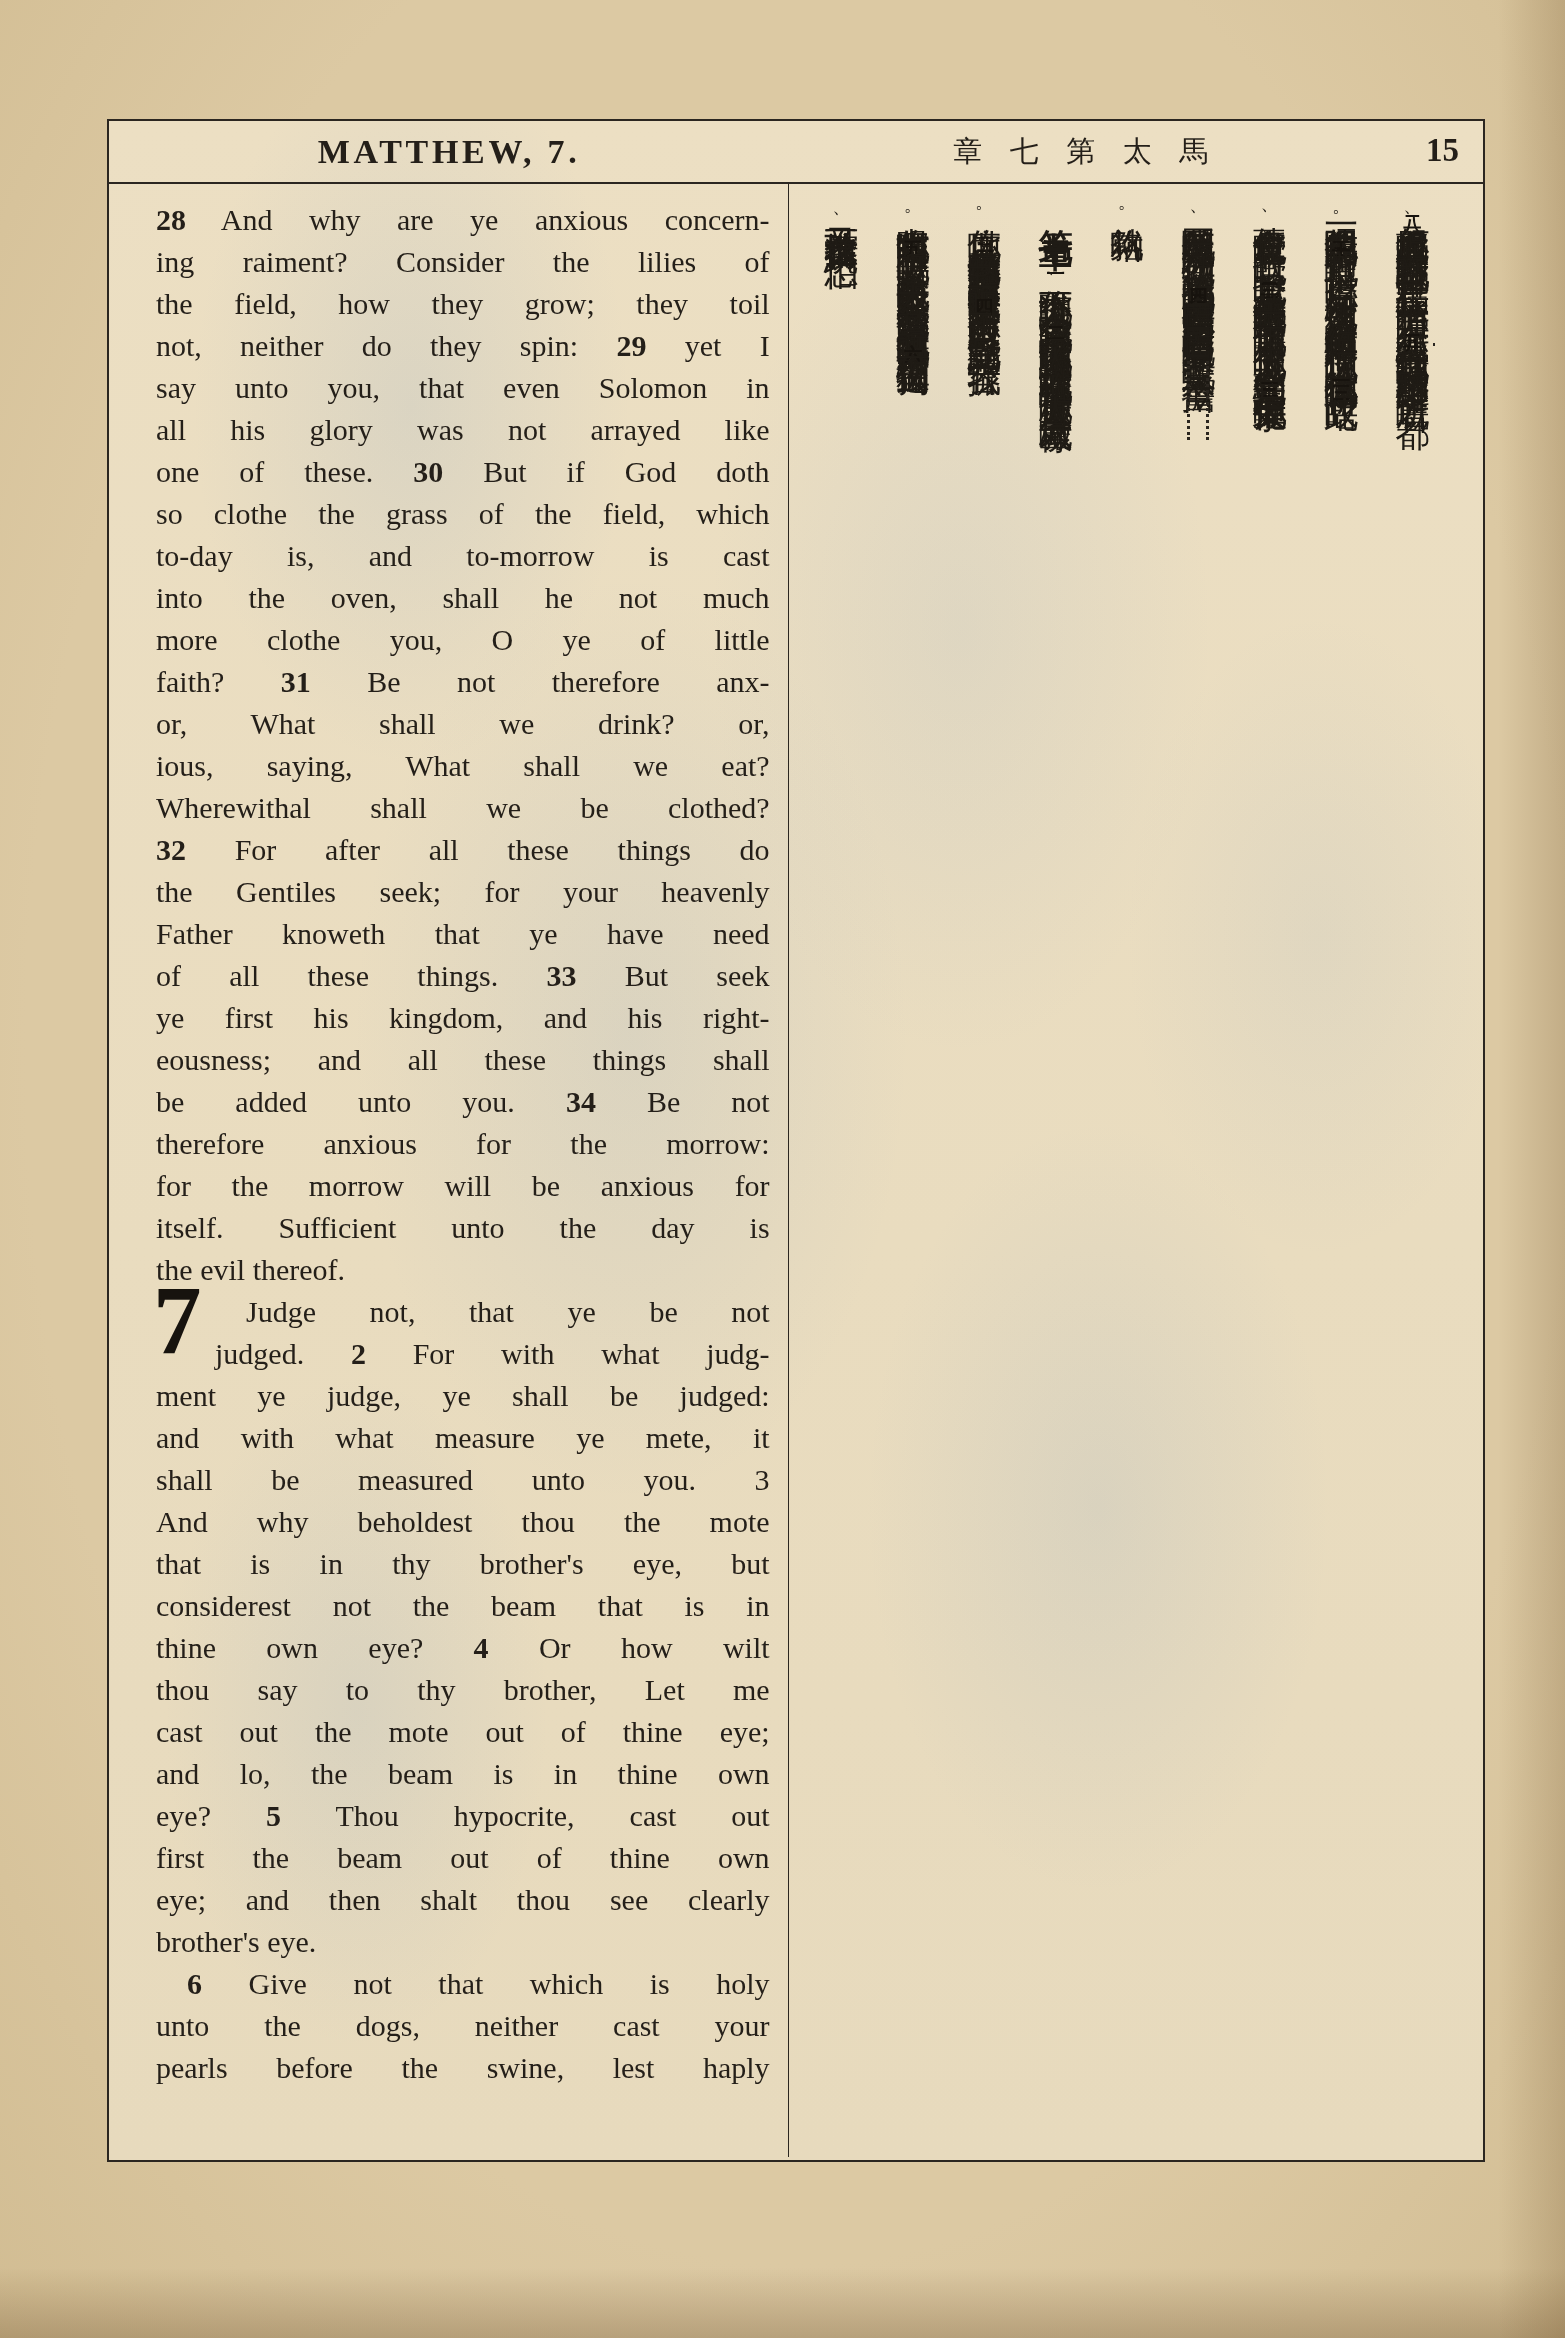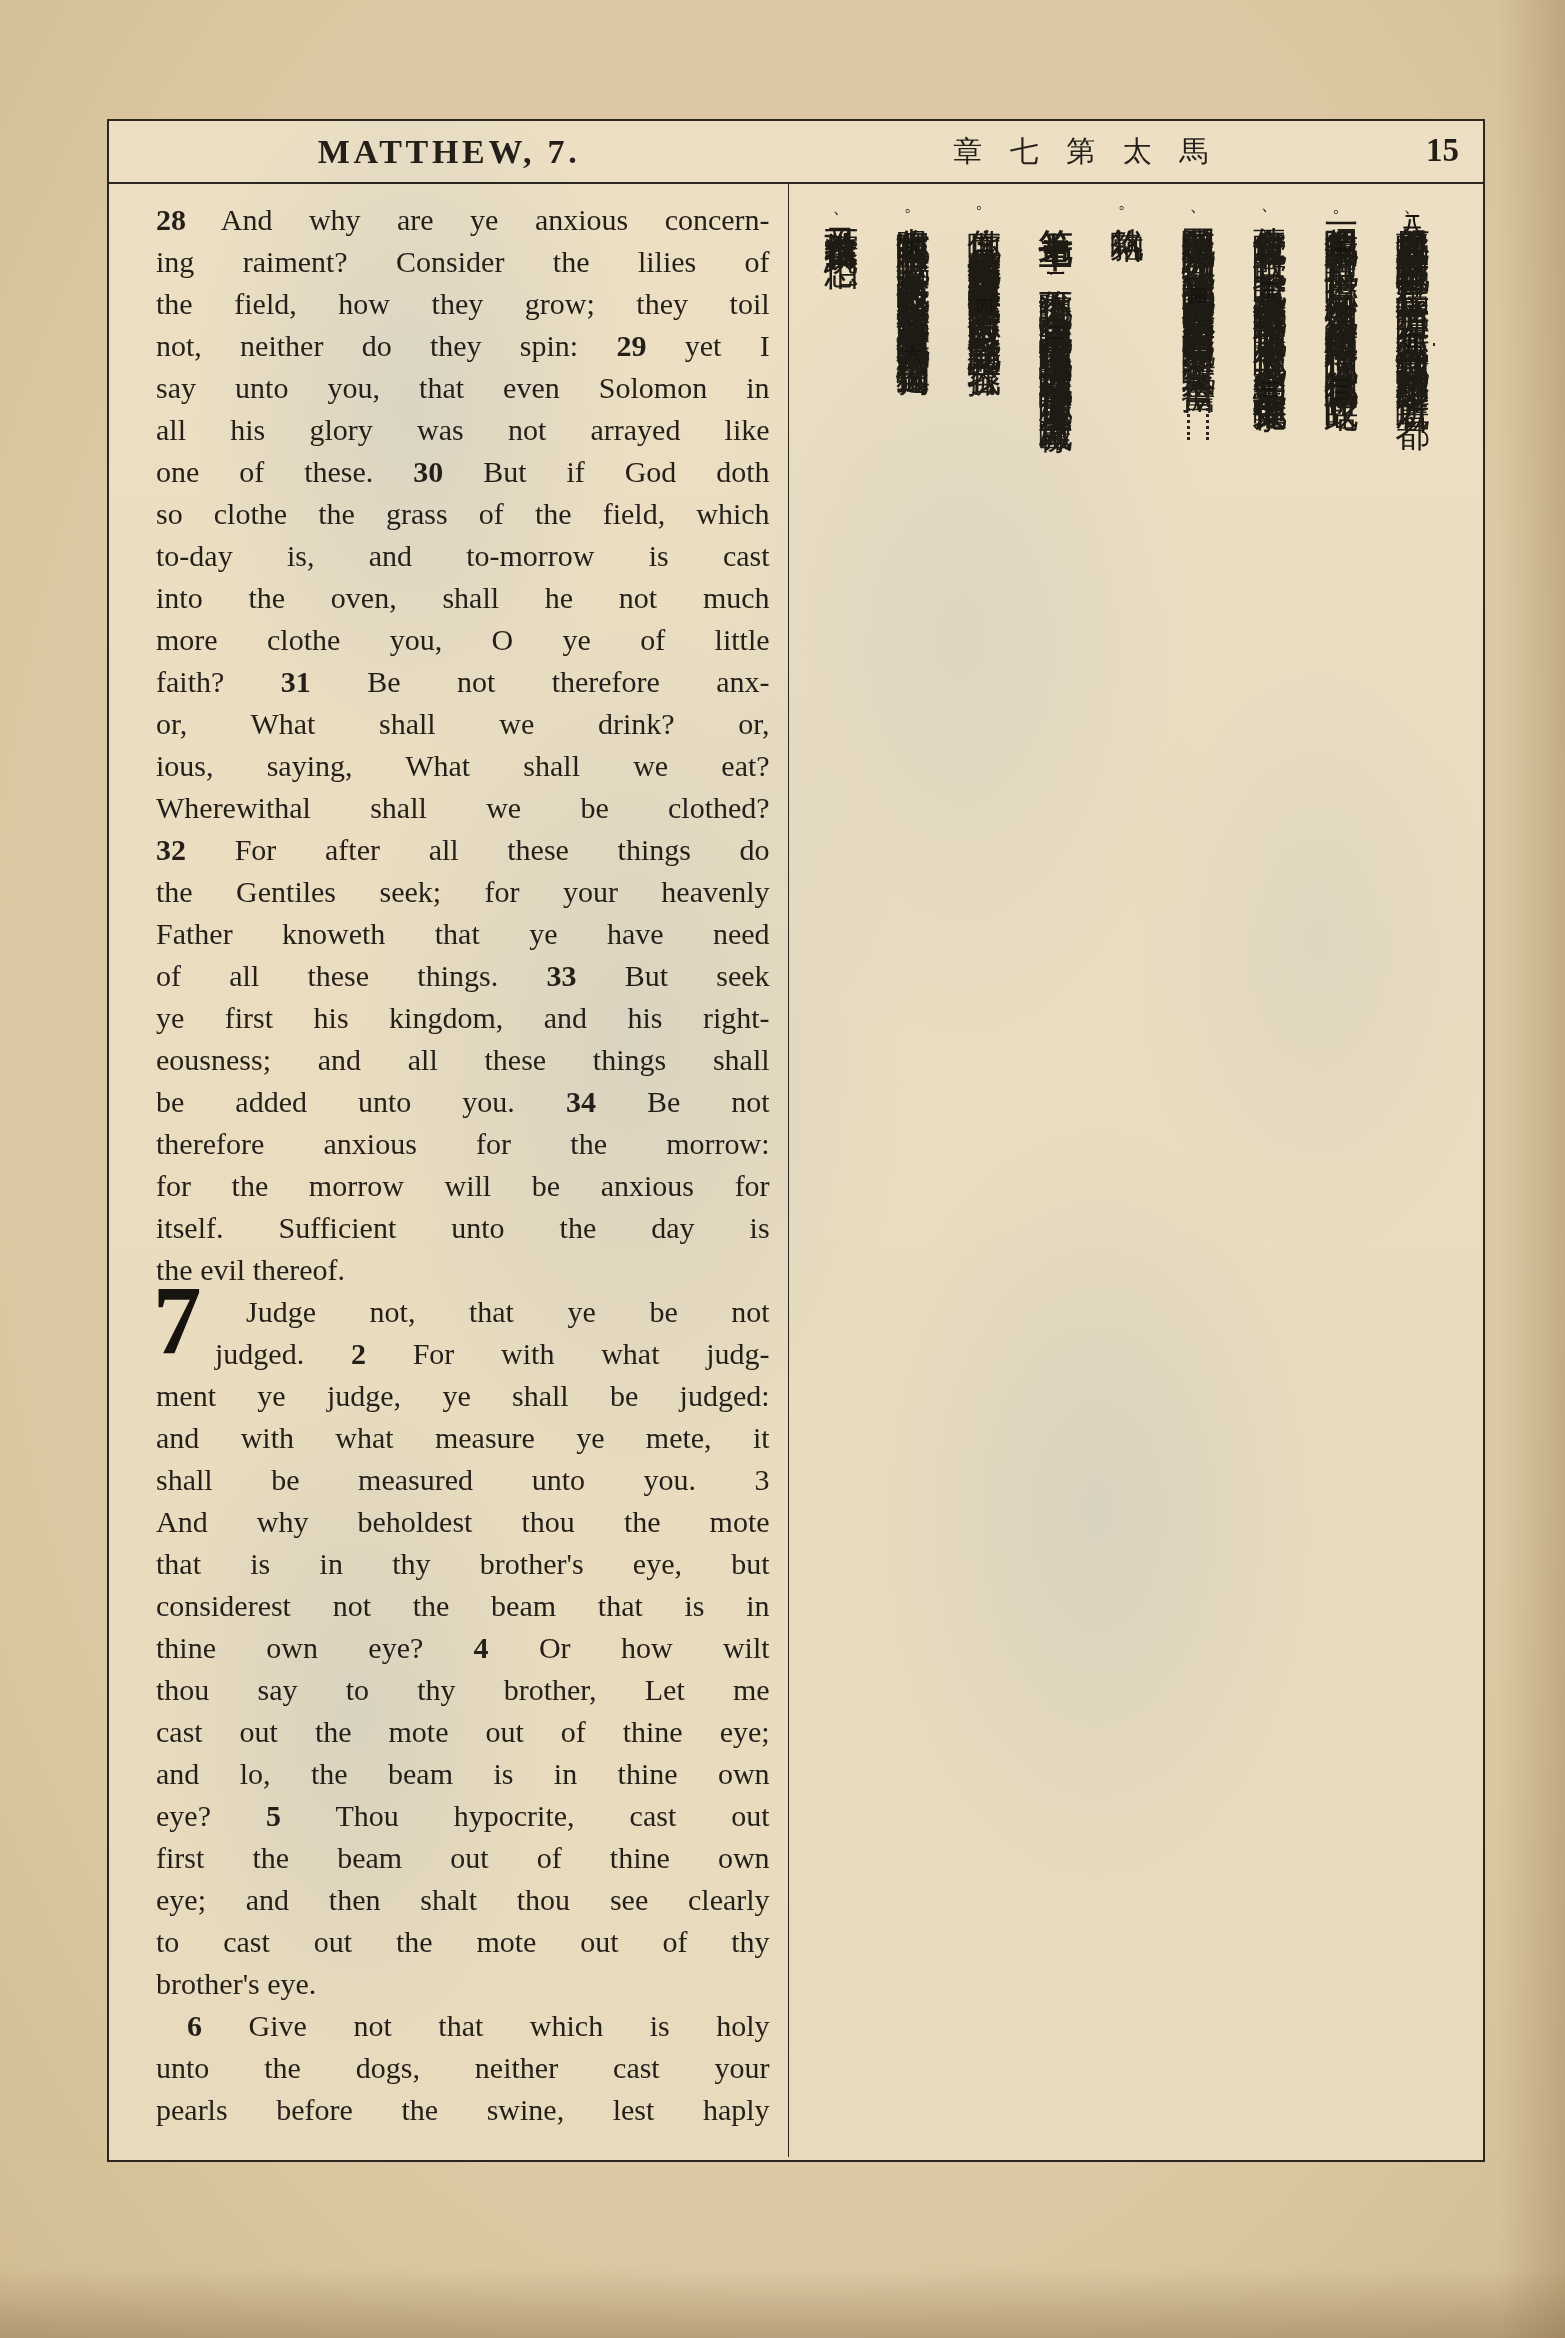--- a/index.html
+++ b/index.html
@@ -107,21 +107,20 @@
           <div class="eline">And why beholdest thou the mote</div>
           <div class="eline">that is in thy brother's eye, but</div>
           <div class="eline">considerest not the beam that is in</div>
           <div class="eline">thine own eye?  <b>4</b> Or how wilt</div>
           <div class="eline">thou say to thy brother, Let me</div>
           <div class="eline">cast out the mote out of thine eye;</div>
           <div class="eline">and lo, the beam is in thine own</div>
           <div class="eline">eye?  <b>5</b> Thou hypocrite, cast out</div>
           <div class="eline">first the beam out of thine own</div>
           <div class="eline">eye; and then shalt thou see clearly</div>
-          <div class="eline">to cast out the mote out of thy</div>
           <div class="eline end">brother's eye.</div>
           <div class="eline ind"><b>6</b> Give not that which is holy</div>
           <div class="eline">unto the dogs, neither cast your</div>
           <div class="eline">pearls before the swine, lest haply</div>
         </div>
       <div class="cn-pane">
 
       <div class="cn-col"><span class="vmark">二八</span><span class="ctext">何必爲衣服憂慮呢<span class="punct">、</span>試睇吓野地嘅百合花<span class="punct">、</span>點樣生長<span class="punct">、</span>佢亦唔勞力<span class="punct">、</span>亦唔紡織<span class="punct">、</span></span><span class="vmark">二九</span><span class="ctext">但我話你哋知<span class="punct">、</span></span><span class="ctext pn">所羅門</span><span class="ctext">極榮華之時<span class="punct">、</span>所着嘅<span class="punct">、</span>都</span></div>
           <div class="cn-col"><span class="ctext">唔似得呢的花一朶<span class="punct">。</span></span><span class="vmark">三十</span><span class="ctext">野地嘅草<span class="punct">、</span>今日喺處<span class="punct">、</span>明日就抌落火爐<span class="punct">、</span>上帝尚且噉樣妝飾佢<span class="punct">、</span>何況你哋呢<span class="punct">、</span>你哋係小信嘅人咯<span class="punct">。</span></span><span class="vmark">三一</span><span class="ctext">故此唔</span></div>
           <div class="cn-col"><span class="ctext">使憂慮食乜嘢<span class="punct">、</span>飲乜嘢<span class="punct">、</span>着乜嘢呢<span class="punct">、</span></span><span class="vmark">三二</span><span class="ctext">的都係世俗人所尋求嘅<span class="punct">、</span>你哋一切嘅需用<span class="punct">、</span>你哋嘅天父<span class="punct">、</span>已經完全知到<span class="punct">。</span></span><span class="vmark">三三</span><span class="ctext">但你哋要先求佢</span></div>

